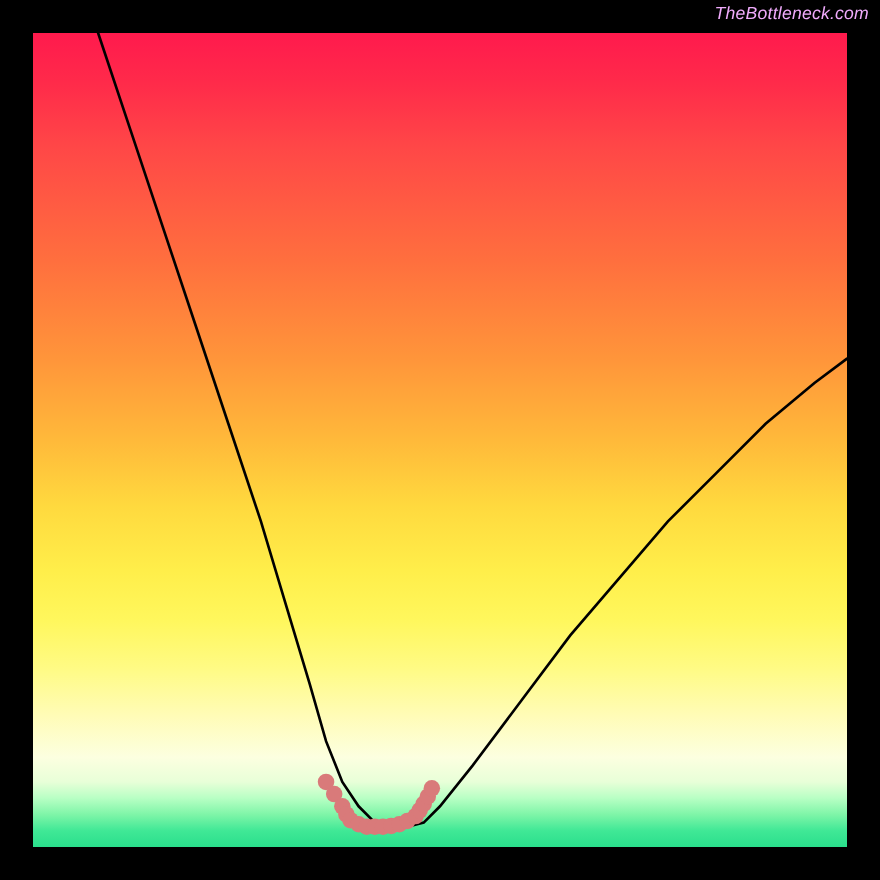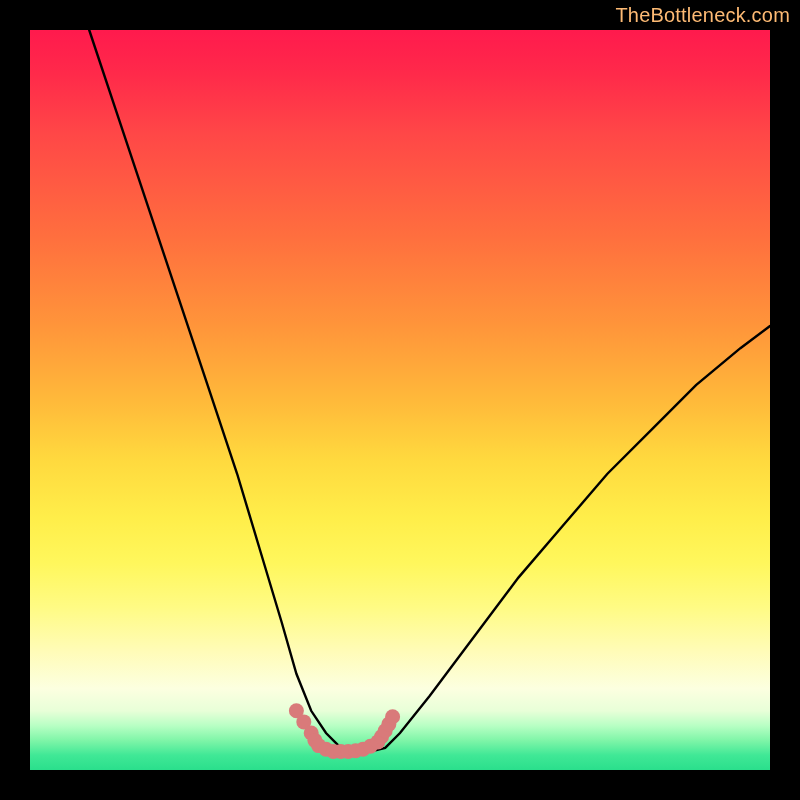--- a/index.html
+++ b/index.html
@@ -41,25 +41,26 @@
       #b8ffc4 94%,
       #7ff5a8 96%,
       #40e896 98%,
       #2adf8c 100%
     );
   }
   .watermark {
     position: absolute;
     top: 4px;
     right: 10px;
-    color: #fdba74;
-    font-size: 20px;
+    color: #f0abfc;
+    font-size: 16px;
     font-weight: 500;
     letter-spacing: 0.2px;
     user-select: none;
+    font-style: italic;
   }
   svg.curve {
     position: absolute;
     left: 0;
     top: 0;
     width: 740px;
     height: 740px;
     overflow: visible;
   }
 </style>

